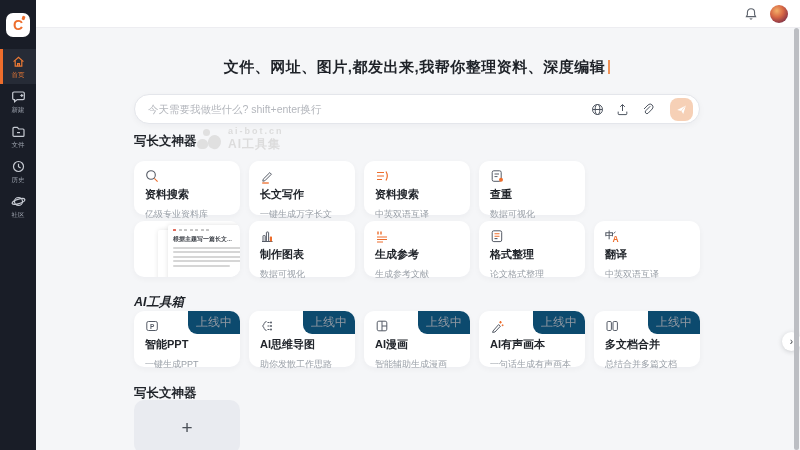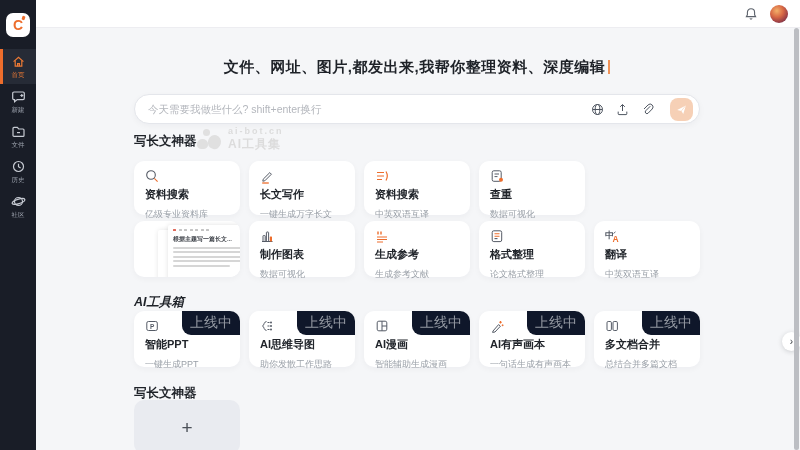--- a/index.html
+++ b/index.html
@@ -54,21 +54,21 @@
   .grid { position:absolute; left:0; width:566px; display:grid; grid-template-columns:repeat(5,106px); gap:9px; z-index:2; }
   .g-row1 { top:117px; }
   .g-row2 { top:177px; }
   .g-tool { top:267px; }
 
   .card { background:#ffffff; border-radius:10px; height:54px; padding:8px 11px 0; box-shadow:0 2px 6px rgba(30,34,40,.04); position:relative; cursor:pointer; }
   .g-row2 .card, .g-tool .card { height:56px; }
   .card .ic { height:14px; display:flex; align-items:flex-start; }
   .card .ttl { font-size:11px; font-weight:bold; color:#21252b; margin-top:4px; white-space:nowrap; }
   .card .sub { font-size:9px; color:#9aa0a8; margin-top:6px; white-space:nowrap; }
-  .badge { position:absolute; top:0; right:0; background:#0f172a; color:#9499a2; font-size:14px; padding:2.5px 8px 3px; border-radius:0 10px 0 9px; }
+  .badge { position:absolute; top:0; right:0; background:#0c4a6e; color:#9499a2; font-size:12px; padding:2.5px 8px 3px; border-radius:0 10px 0 9px; }
 
   
   .preview { background:#ffffff; border-radius:10px; height:56px; position:relative; overflow:hidden; box-shadow:0 2px 6px rgba(30,34,40,.04); cursor:pointer; }
   .sheet-back { position:absolute; left:24px; top:9px; width:90px; height:60px; background:#fff; box-shadow:0 0 5px rgba(0,0,0,.10); border-radius:2px; }
   .sheet { position:absolute; left:34px; top:4px; width:92px; height:64px; background:#fff; box-shadow:0 0 5px rgba(0,0,0,.12); border-radius:2px; padding:3px 5px; }
   .sheet .mini-toolbar { display:flex; gap:2.5px; align-items:center; height:4px; }
   .sheet .mini-toolbar i { width:3px; height:2.5px; background:#c4c4c4; border-radius:.5px; }
   .sheet .mini-toolbar i.red { background:#e0695a; }
   .sheet .p-ttl { font-size:6px; font-weight:bold; color:#3a3e45; margin-top:3px; white-space:nowrap; }
   .sheet .ln { height:2px; background:#d6d6d6; border-radius:1px; margin-top:2.5px; }

